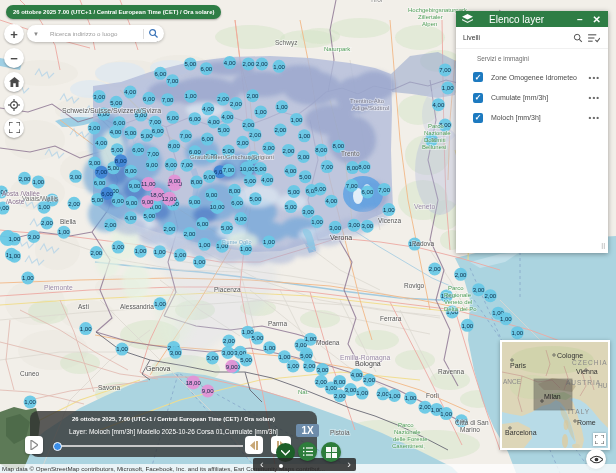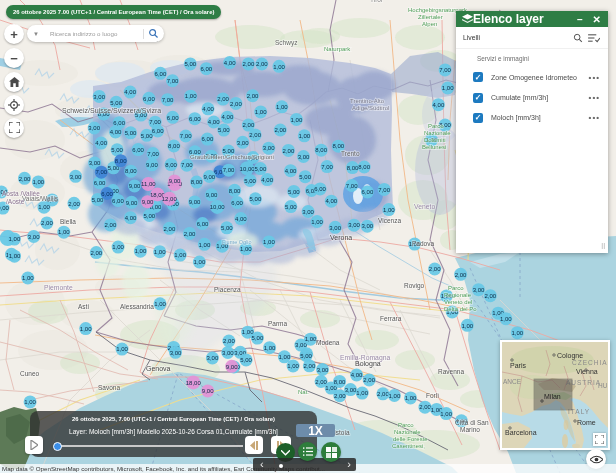--- a/index.html
+++ b/index.html
@@ -774,21 +774,21 @@
       <path d="M0 4 L0 0 L4 0 M8 0 L12 0 L12 4 M12 8 L12 12 L8 12 M4 12 L0 12 L0 8" fill="none" stroke="#4a4a4a" stroke-width="1.5"></path>
     </svg>
 </div>
 
 <div style="position:absolute;left:456px;top:11px;width:152px;height:242px;background:#fff;box-shadow:0 1px 5px rgba(0,0,0,.35)">
  <div style="height:16px;background:#2e7d45;display:flex;align-items:center">
   <svg width="11" height="10" viewBox="0 0 12 11" style="margin-left:6px">
         <path d="M6 0 L12 3 L6 6 L0 3 Z" fill="#fff"></path>
         <path d="M0 5.5 L6 8.5 L12 5.5 L12 7 L6 10 L0 7 Z" fill="#fff" opacity="0.9"></path>
       </svg>
-  <span style="color:#fff;font-size:12px;font-weight:bold;margin-left:0">Elenco layer</span>
+  <span style="color:#fff;font-size:10px;font-weight:normal;margin-left:16px">Elenco layer</span>
   <span style="margin-left:auto;color:#fff;font-size:10px;font-weight:bold;margin-right:10px">–</span>
   <span style="color:#fff;font-size:10px;font-weight:bold;margin-right:7px">✕</span>
  </div>
  <div style="display:flex;align-items:center;height:22px;border-bottom:1px solid #f0f0f0">
   <span style="margin-left:7px;font-size:6.8px;color:#323232">Livelli</span>
   <svg width="10" height="10" viewBox="0 0 12 12" style="margin-left:auto">
         <circle cx="5" cy="5" r="3.4" fill="none" stroke="#555" stroke-width="1.2"></circle>
         <line x1="7.6" y1="7.6" x2="10.6" y2="10.6" stroke="#555" stroke-width="1.3"></line>
       </svg>
   <svg width="12" height="10" viewBox="0 0 13 11" style="margin-left:5px;margin-right:8px">
@@ -880,21 +880,21 @@
     </svg>
 </div>
 
 <div style="position:absolute;left:0;top:464px;width:616px;height:9px;background:rgba(255,255,255,.75);display:flex;align-items:center;overflow:hidden">
  <span style="font-size:6.2px;color:#323232;margin-left:2px;white-space:nowrap">Map data © OpenStreetMap contributors, Microsoft, Facebook, Inc. and its affiliates, Esri Community Maps contribut...</span>
 </div>
 
 <div style="position:absolute;left:30px;top:411px;width:287px;height:46px;background:rgba(48,48,48,.78);border-radius:8px"></div>
 <div style="position:absolute;left:30px;top:415.5px;width:287px;text-align:center;color:#fff;font-size:5.9px;font-weight:bold;white-space:nowrap">26 ottobre 2025, 7.00 (UTC+1 / Central European Time (CET) / Ora solare)</div>
 <div style="position:absolute;left:30px;top:427.5px;width:287px;text-align:center;color:#fff;font-size:6.5px;white-space:nowrap">Layer: Moloch [mm/3h] Modello 2025-10-26 Corsa 01,Cumulate [mm/3h]</div>
-<div style="position:absolute;left:296px;top:424px;width:39px;height:13px;background:#6d8caa;border-radius:2px;display:flex;align-items:center;justify-content:center;color:#fff;font-size:12px;font-weight:bold">1X</div>
+<div style="position:absolute;left:296px;top:424px;width:23px;height:13px;background:#6d8caa;border-radius:2px;display:flex;align-items:center;justify-content:center;color:#fff;font-size:10px;font-weight:bold">1X</div>
 <div style="position:absolute;left:25px;top:436px;width:18px;height:18px;background:#fff;border-radius:4px;box-shadow:0 1px 2px rgba(0,0,0,.3);display:flex;align-items:center;justify-content:center">
  <svg width="8" height="10" viewBox="0 0 8 10">
       <path d="M1 0 L8 5 L1 10 Z" fill="none" stroke="#888" stroke-width="1.2"></path>
     </svg>
 </div>
 <div style="position:absolute;left:57px;top:445px;width:186px;height:1.6px;background:#c9c9c9"></div>
 <div style="position:absolute;left:53px;top:441.5px;width:9px;height:9px;border-radius:50%;background:#3b8ee8;border:1.5px solid #fff"></div>
 <div style="position:absolute;left:245px;top:436px;width:18px;height:18px;background:#fff;border-radius:4px;display:flex;align-items:center;justify-content:center">
  <svg width="10" height="9" viewBox="0 0 10 9">
       <path d="M6 0 L1 4.5 L6 9 Z" fill="#c8a878"></path>

